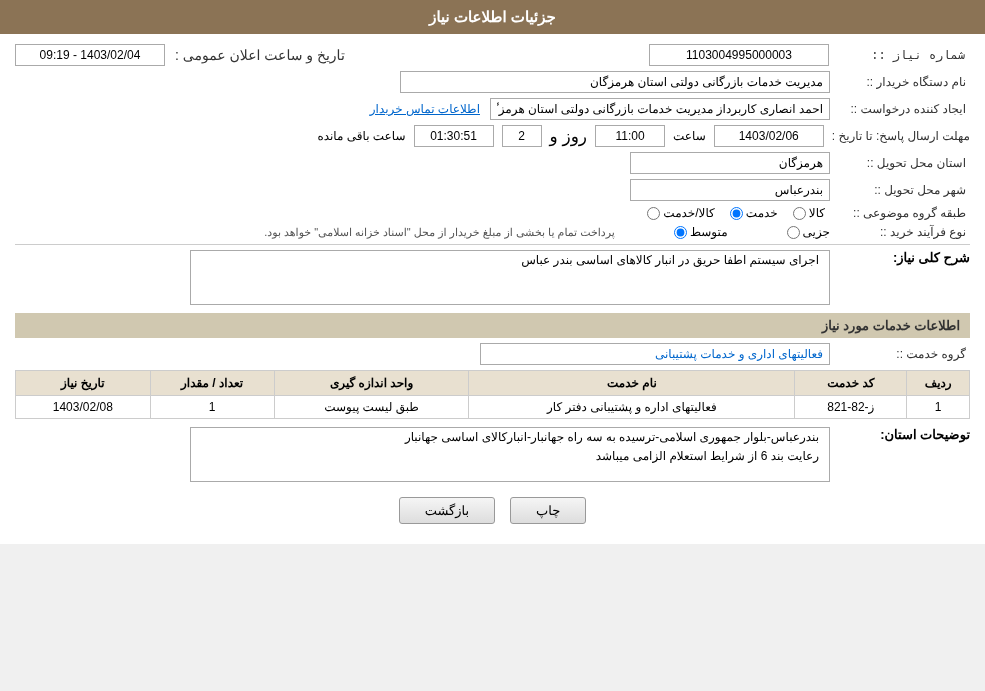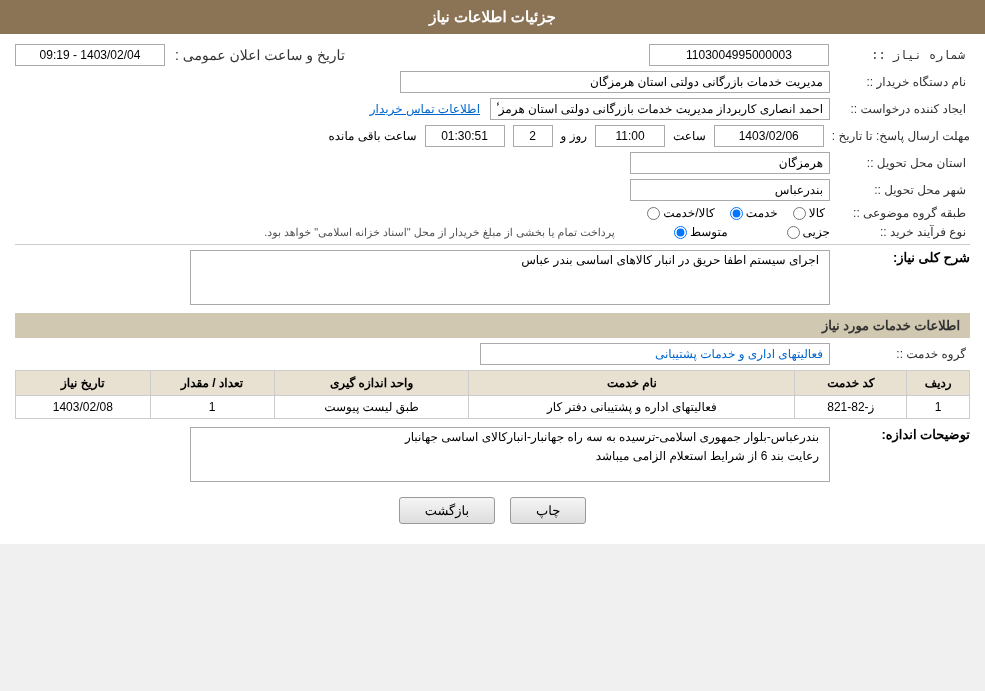--- a/index.html
+++ b/index.html
@@ -170,21 +170,21 @@
       <span class="colon-label">ایجاد کننده درخواست :</span>
       <input class="input-box" type="text" value="احمد انصاری کاربرداز مدیریت خدمات بازرگانی دولتی استان هرمزگان" style="width: 340px; text-align: right;">
       <span class="link-blue">اطلاعات تماس خریدار</span>
     </div>
 
     <div class="info-row" style="gap:8px; margin-bottom:5px; flex-wrap:wrap;">
       <span style="font-size:12px; color:#333; white-space:nowrap;">مهلت ارسال پاسخ: تا تاریخ :</span>
       <input class="input-box" type="text" value="1403/02/06" style="width: 110px; text-align: center;">
       <span style="font-size:12px;">ساعت</span>
       <input class="input-box" type="text" value="11:00" style="width: 70px; text-align: center;">
-      <span style="font-size:12px;">روز و</span>
+      <span style="font-size:17px;">روز و</span>
       <input class="input-box" type="text" value="2" style="width: 40px; text-align: center;">
       <input class="input-box" type="text" value="01:30:51" style="width: 80px; text-align: center;">
       <span style="font-size:12px;">ساعت باقی مانده</span>
     </div>
 
     <div class="info-row" style="gap:10px; margin-bottom:5px;">
       <span class="colon-label">استان محل تحویل :</span>
       <input class="input-box" type="text" value="هرمزگان" style="width: 200px; text-align: right;">
     </div>
 
@@ -259,21 +259,21 @@
           <td>ز-82-821</td>
           <td>فعالیتهای اداره و پشتیبانی دفتر کار</td>
           <td>طبق لیست پیوست</td>
           <td>1</td>
           <td>1403/02/08</td>
         </tr>
       </tbody>
     </table>
 
     <div class="info-row" style="gap:10px; margin-top:8px; align-items:flex-start;">
-      <span style="font-weight:bold; font-size:13px; min-width:130px; text-align:right;">توضیحات اندازه:</span>
+      <span style="font-weight:bold; font-size:13px; min-width:130px; text-align:right;">توضیحات استان:</span>
       <div class="description-box" style="width:640px;">
         <div>بندرعباس-بلوار جمهوری اسلامی-ترسیده به سه راه جهانبار-انبارکالای اساسی جهانبار</div>
         <div>رعایت بند 6 از شرایط استعلام  الزامی میباشد</div>
       </div>
     </div>
 
     <div class="button-row">
       <button class="btn">چاپ</button>
       <button class="btn">بازگشت</button>
     </div>

